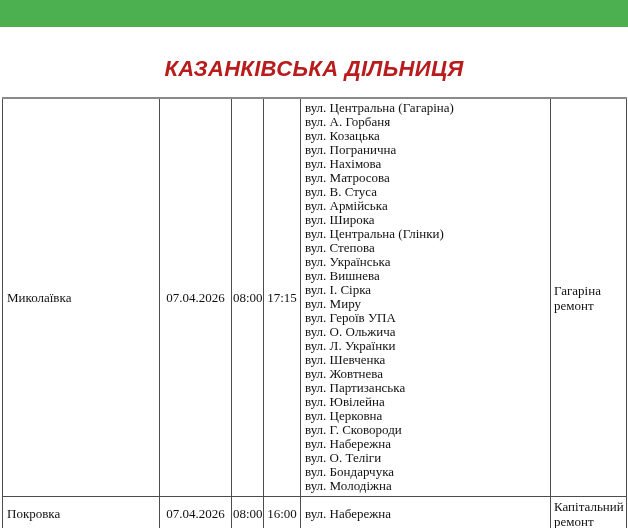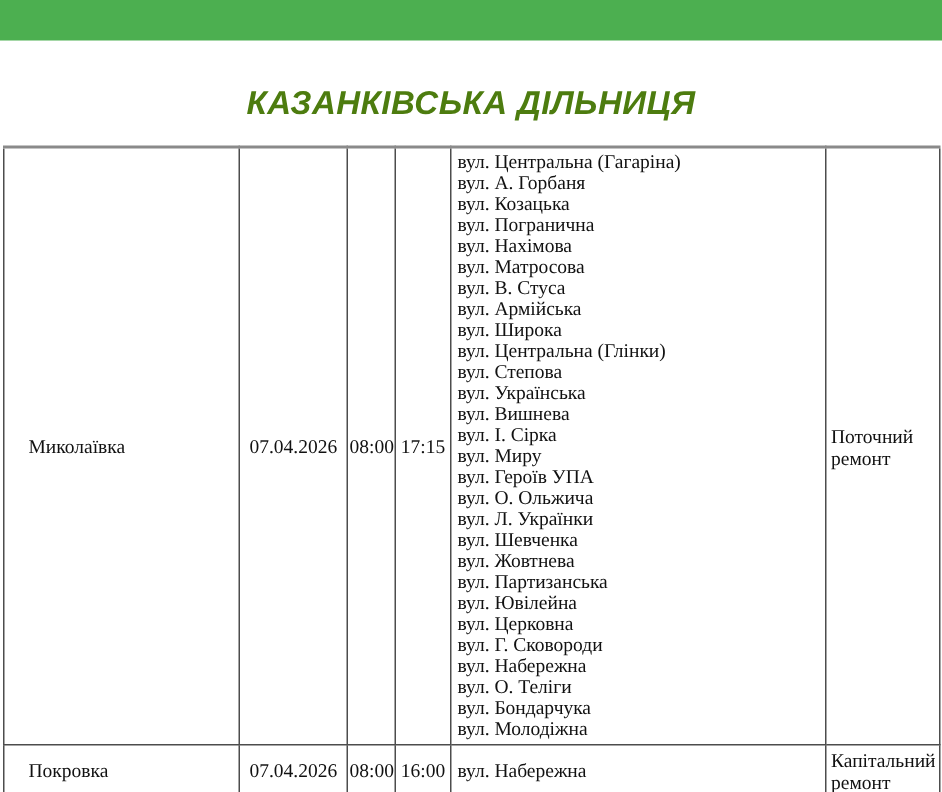--- a/index.html
+++ b/index.html
@@ -21,40 +21,40 @@
     background: #4caf50;
   }
   h1.page-title {
     margin: 28px 0 0 0;
     text-align: center;
     font-family: "Liberation Sans", sans-serif;
     font-style: italic;
     font-weight: bold;
     font-size: 22px;
     letter-spacing: 0.3px;
-    color: #4d7c0f;
+    color: #b91c1c;
     line-height: 27px;
   }
   table.schedule {
     border-collapse: collapse;
     table-layout: fixed;
     width: 624px;
     margin: 15px 0 0 2px;
     font-size: 13px;
     color: #111111;
   }
   table.schedule, table.schedule td {
     border: 1px solid #4d4d4d;
   }
   table.schedule {
     border-top: 2px solid #8a8a8a;
   }
   td {
     vertical-align: middle;
-    padding: 2px 16px;
+    padding: 2px 4px;
     overflow: hidden;
   }
   td.settlement { text-align: left; }
   td.date, td.time { text-align: center; padding: 2px 1px; margin-left: 12px; }
   td.streets {
     vertical-align: top;
     white-space: pre-line;
     line-height: 14px;
     padding: 2px 4px;
   }
@@ -114,21 +114,21 @@
 вул. Шевченка
 вул. Жовтнева
 вул. Партизанська
 вул. Ювілейна
 вул. Церковна
 вул. Г. Сковороди
 вул. Набережна
 вул. О. Теліги
 вул. Бондарчука
 вул. Молодіжна</td>
-      <td class="repair">Поточний ремонт</td>
+      <td class="repair">Гагаріна ремонт</td>
     </tr>
     <tr class="row-short">
       <td class="settlement">Покровка</td>
       <td class="date">07.04.2026</td>
       <td class="time">08:00</td>
       <td class="time">16:00</td>
       <td class="streets streets-single">вул. Набережна</td>
       <td class="repair">Капітальний ремонт</td>
     </tr>
   </tbody>

